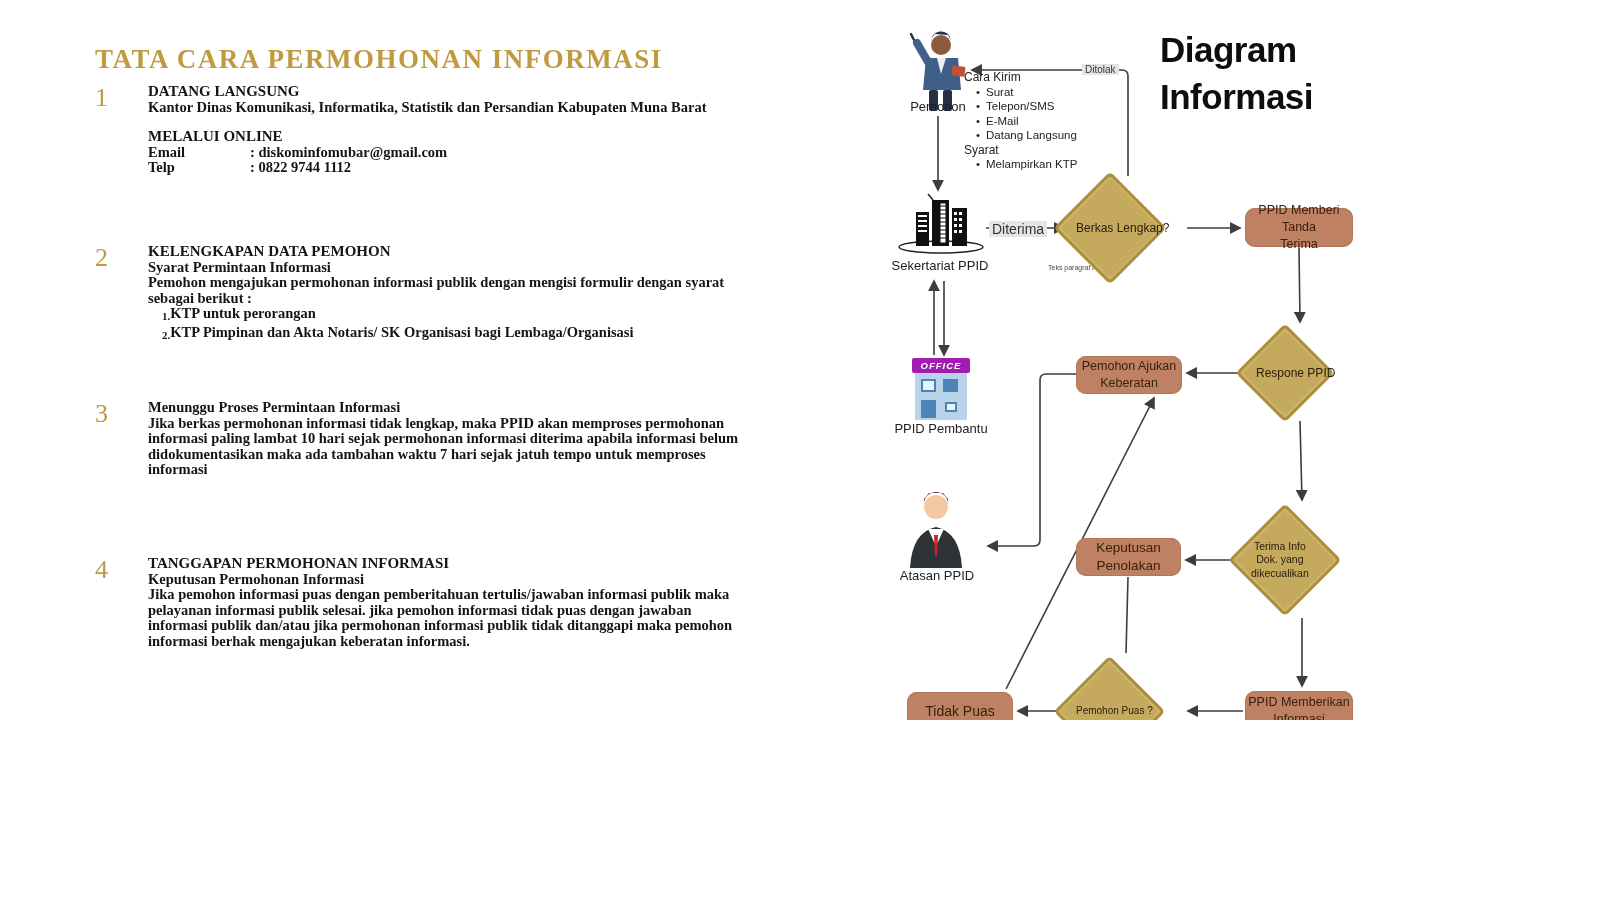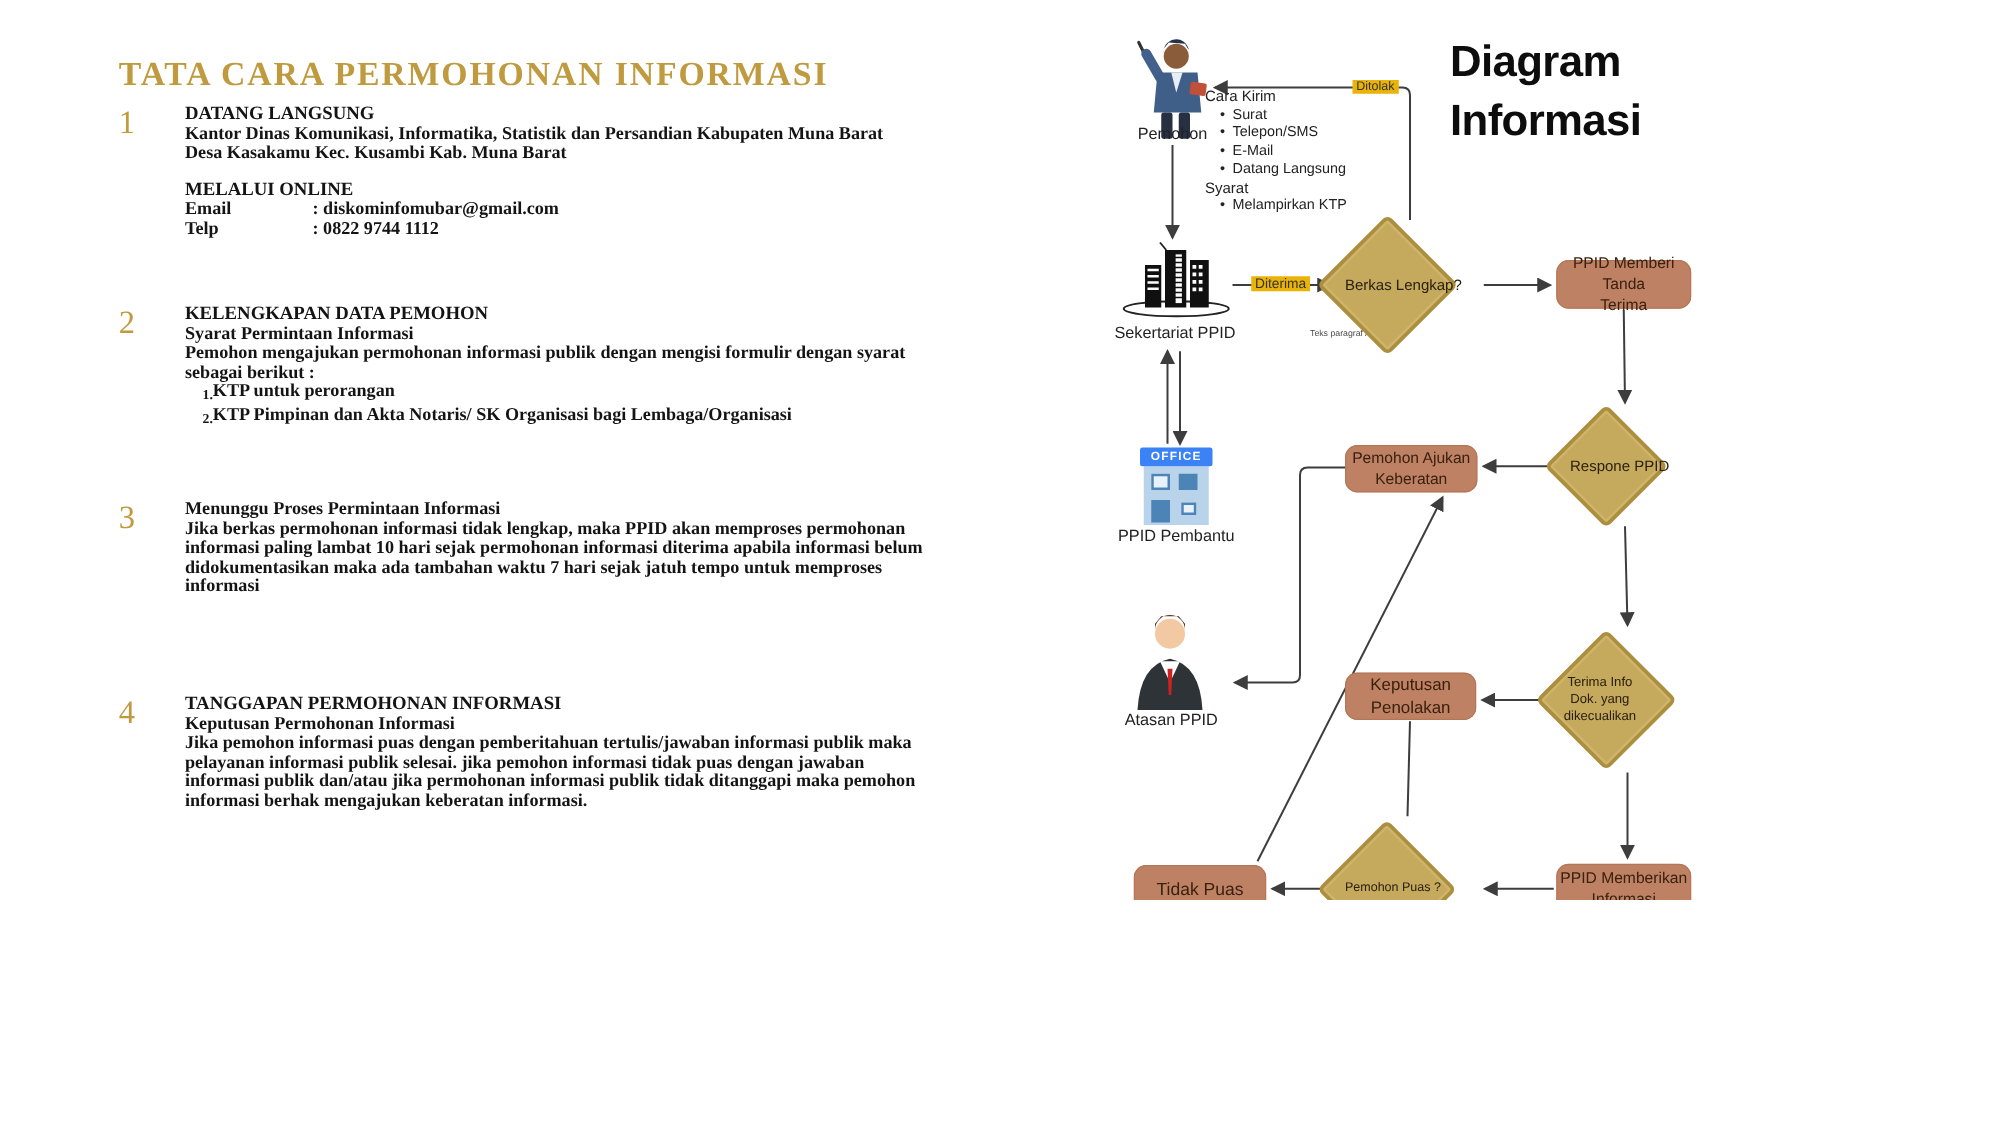--- a/index.html
+++ b/index.html
@@ -54,56 +54,55 @@
   .diamond { position:absolute; display:flex; align-items:center; justify-content:flex-start; }
   .diamond .shape {
     position:absolute; background:#c5a95c; border:3px solid #ab8e3e; border-radius:5px;
     transform:rotate(45deg); box-shadow:0 0 0 2px #cfb56b inset;
   }
   .diamond .dlbl {
     position:relative; z-index:1; text-align:center; font-size:12px;
     color:#2a2110; line-height:1.25; padding:0 6px;
   }
   .edge-label {
-    position:absolute; background:#eab308; padding:0 3px; font-size:10px; color:#333333;
+    position:absolute; background:#e5e5e5; padding:0 3px; font-size:10px; color:#333333;
     white-space:nowrap;
   }
   .tiny-label { position:absolute; font-size:7px; color:#4a4a4a; white-space:nowrap; }
   .note-list { position:absolute; font-size:11px; color:#222222; }
   .note-item { margin-bottom:4px; white-space:nowrap; }
   .note-item:before, .ck-item:before { content:"•"; margin-right:6px; }
   .ck-block { position:absolute; font-size:11.5px; color:#222222; line-height:14.5px; }
   .ck-title { font-size:12px; }
   .ck-item { margin-left:12px; white-space:nowrap; }
 
   
   .office-icon { position:absolute; width:58px; height:62px; }
   .office-head {
-    position:absolute; left:0; top:0; right:0; height:15px; background:#3b82f6;
+    position:absolute; left:0; top:0; right:0; height:15px; background:#a21caf;
     border-radius:2px; color:#ffffff; font-size:9.5px; font-weight:bold;
-    letter-spacing:1px; display:flex; align-items:center; justify-content:center;
+    letter-spacing:1px; display:flex; align-items:center; justify-content:center;font-style:italic;
   }
   .office-body { position:absolute; left:3px; top:15px; right:3px; bottom:0; background:#b9d4ea; }
   .win { position:absolute; background:#4d84b8; }
   .win.lite { background:#e8f2fa; border:2px solid #4d84b8; }
 </style>
 </head>
 <body>
 
 <div class="page">
 
   <section class="left-panel">
     <h1 class="main-title">TATA CARA PERMOHONAN INFORMASI</h1>
 
     <div class="sec" style="top:84px">
       <div class="num">1</div>
       <div class="sec-body">
         <div class="sec-heading">DATANG LANGSUNG</div>
         <div>Kantor Dinas Komunikasi, Informatika, Statistik dan Persandian Kabupaten Muna Barat</div>
-        <div>Desa Kasakamu Kec. Kusambi Kab. Muna Barat</div>
         <div class="gap"></div>
         <div class="sec-heading">MELALUI ONLINE</div>
         <div class="contact-row">
           <span class="contact-label">Email</span>
           <span>: diskominfomubar@gmail.com</span>
         </div>
         <div class="contact-row">
           <span class="contact-label">Telp</span>
           <span>: 0822 9744 1112</span>
         </div>
@@ -205,21 +204,21 @@
       <div class="ck-title">Cara Kirim</div>
       <div class="ck-item">Surat</div>
       <div class="ck-item">Telepon/SMS</div>
       <div class="ck-item">E-Mail</div>
       <div class="ck-item">Datang Langsung</div>
       <div class="ck-title">Syarat</div>
       <div class="ck-item">Melampirkan KTP</div>
     </div>
 
     <div class="edge-label" style="left:222px;top:64px">Ditolak</div>
-    <div class="edge-label" style="left:141px;top:221px;font-size:11px">Diterima</div>
+    <div class="edge-label" style="left:129px;top:221px;font-size:14px">Diterima</div>
     <div class="tiny-label" style="left:188px;top:264px">Teks paragraf Anda</div>
 
     <svg style="position:absolute;left:36px;top:192px" width="90" height="64" viewBox="0 0 90 64">
       <ellipse cx="45" cy="55" rx="42" ry="6" fill="none" stroke="#222" stroke-width="1.5"></ellipse>
       <path d="M37,8 L32,2" stroke="#222" stroke-width="1.5"></path>
       <rect x="20" y="20" width="13" height="34" fill="#101010"></rect>
       <rect x="22" y="23" width="9" height="2" fill="#fff"></rect>
         <rect x="22" y="28" width="9" height="2" fill="#fff"></rect>
       <rect x="22" y="33" width="9" height="2" fill="#fff"></rect>
         <rect x="22" y="38" width="9" height="2" fill="#fff"></rect>

